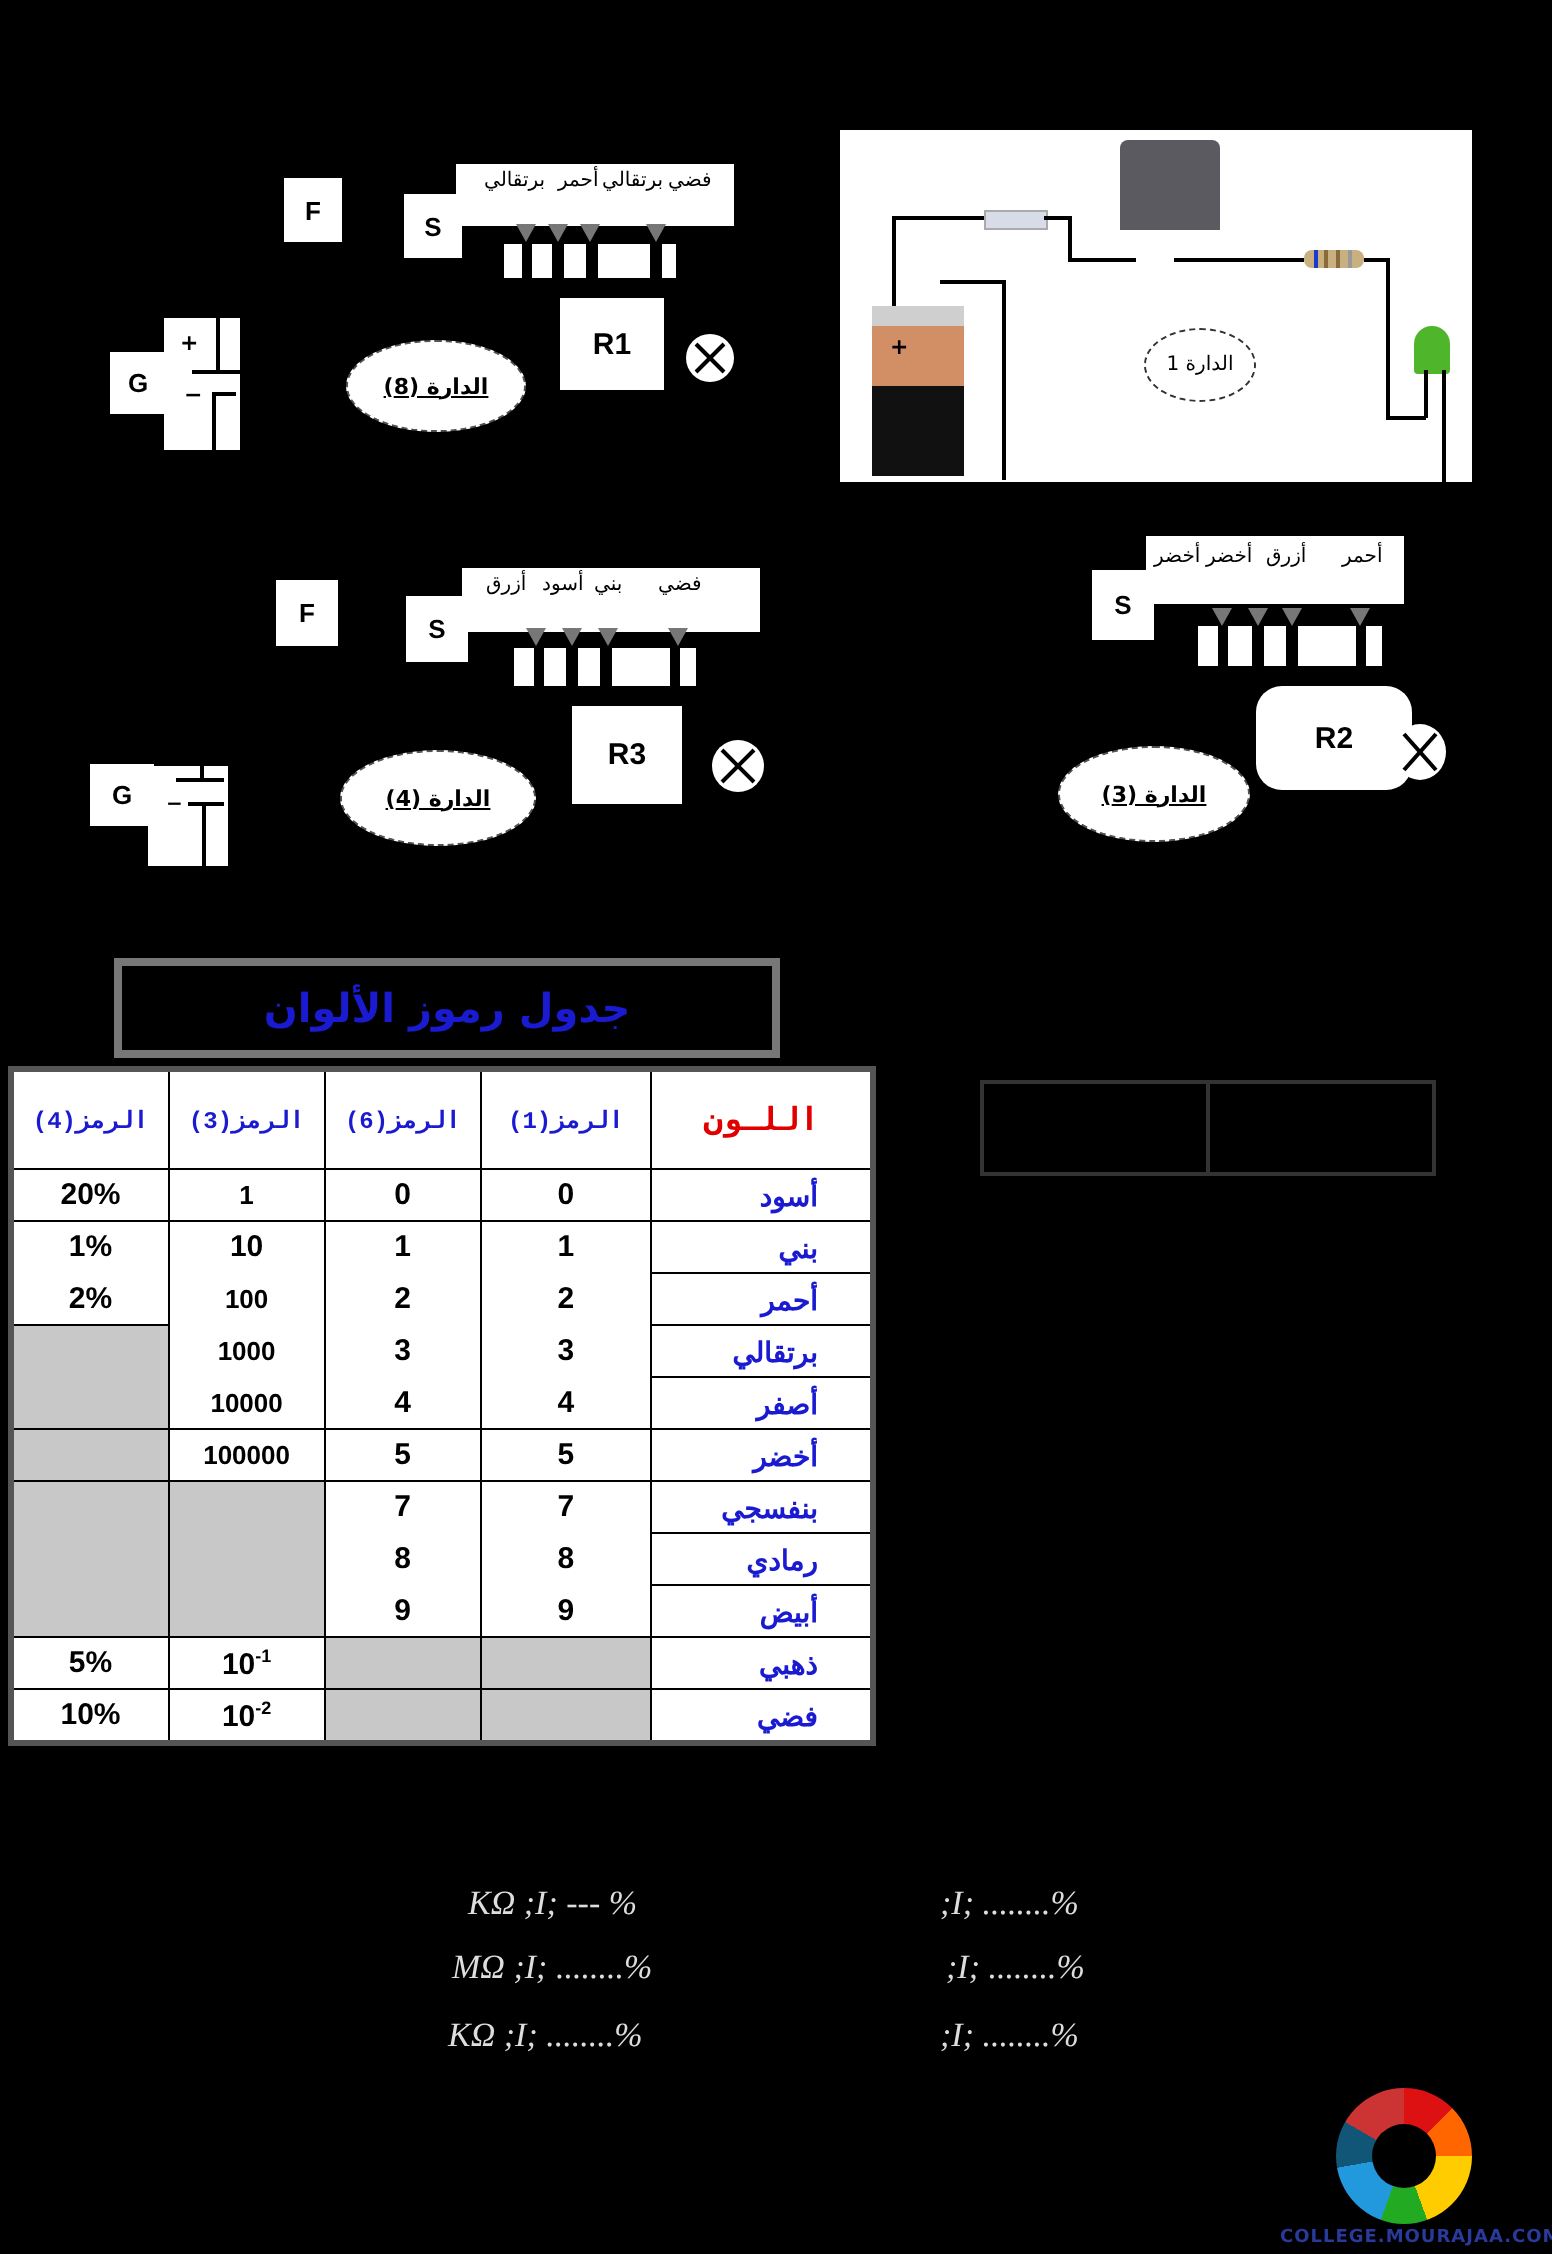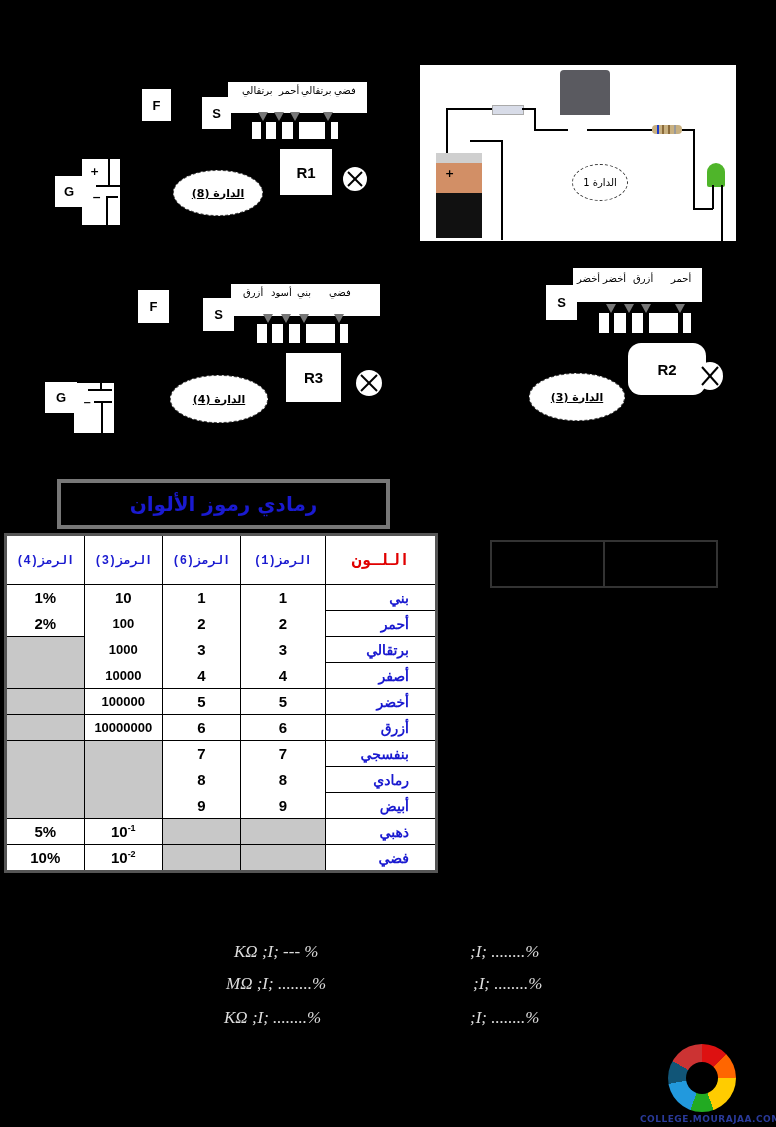--- a/index.html
+++ b/index.html
@@ -164,40 +164,47 @@
   <div class="lamp" style="left:697px;top:362px;width:26px;height:28px;">
     <svg width="26" height="28">
         <line x1="5" y1="5" x2="21" y2="23" stroke="#000" stroke-width="2"></line>
         <line x1="21" y1="5" x2="5" y2="23" stroke="#000" stroke-width="2"></line>
       </svg>
   </div>
   <div class="ellipse" style="left:529px;top:373px;width:94px;height:46px;">الدارة (3)</div>
 </div>
 
 <div class="title-box">
-  <span>رمادي رموز الألوان</span>
+  <span>جدول رموز الألوان</span>
 </div>
 
 <table class="codes">
   <colgroup>
       <col style="width:78px">
       <col style="width:78px">
       <col style="width:77px">
       <col style="width:85px">
       <col style="width:110px">
     </colgroup>
   <tbody>
       <tr>
     <td class="hdr">الرمز(4)</td>
     <td class="hdr">الرمز(3)</td>
     <td class="hdr">الرمز(6)</td>
     <td class="hdr">الرمز(1)</td>
     <td class="hdr hdr-color">اللـون</td>
   </tr>
 
+  <tr>
+    <td>20%</td>
+    <td class="small">1</td>
+    <td>0</td>
+    <td>0</td>
+    <td class="cname">أسود</td>
+  </tr>
 
   <tr>
     <td class="nob">1%</td>
     <td class="nob">10</td>
     <td class="nob">1</td>
     <td class="nob">1</td>
     <td class="cname">بني</td>
   </tr>
 
   <tr>
@@ -225,27 +232,20 @@
   </tr>
 
   <tr>
     <td class="grey"></td>
     <td class="small">100000</td>
     <td>5</td>
     <td>5</td>
     <td class="cname">أخضر</td>
   </tr>
 
-  <tr>
-    <td class="grey"></td>
-    <td class="small">10000000</td>
-    <td>6</td>
-    <td>6</td>
-    <td class="cname">أزرق</td>
-  </tr>
 
   <tr>
     <td class="grey nob"></td>
     <td class="grey nob"></td>
     <td class="nob">7</td>
     <td class="nob">7</td>
     <td class="cname">بنفسجي</td>
   </tr>
 
   <tr>

